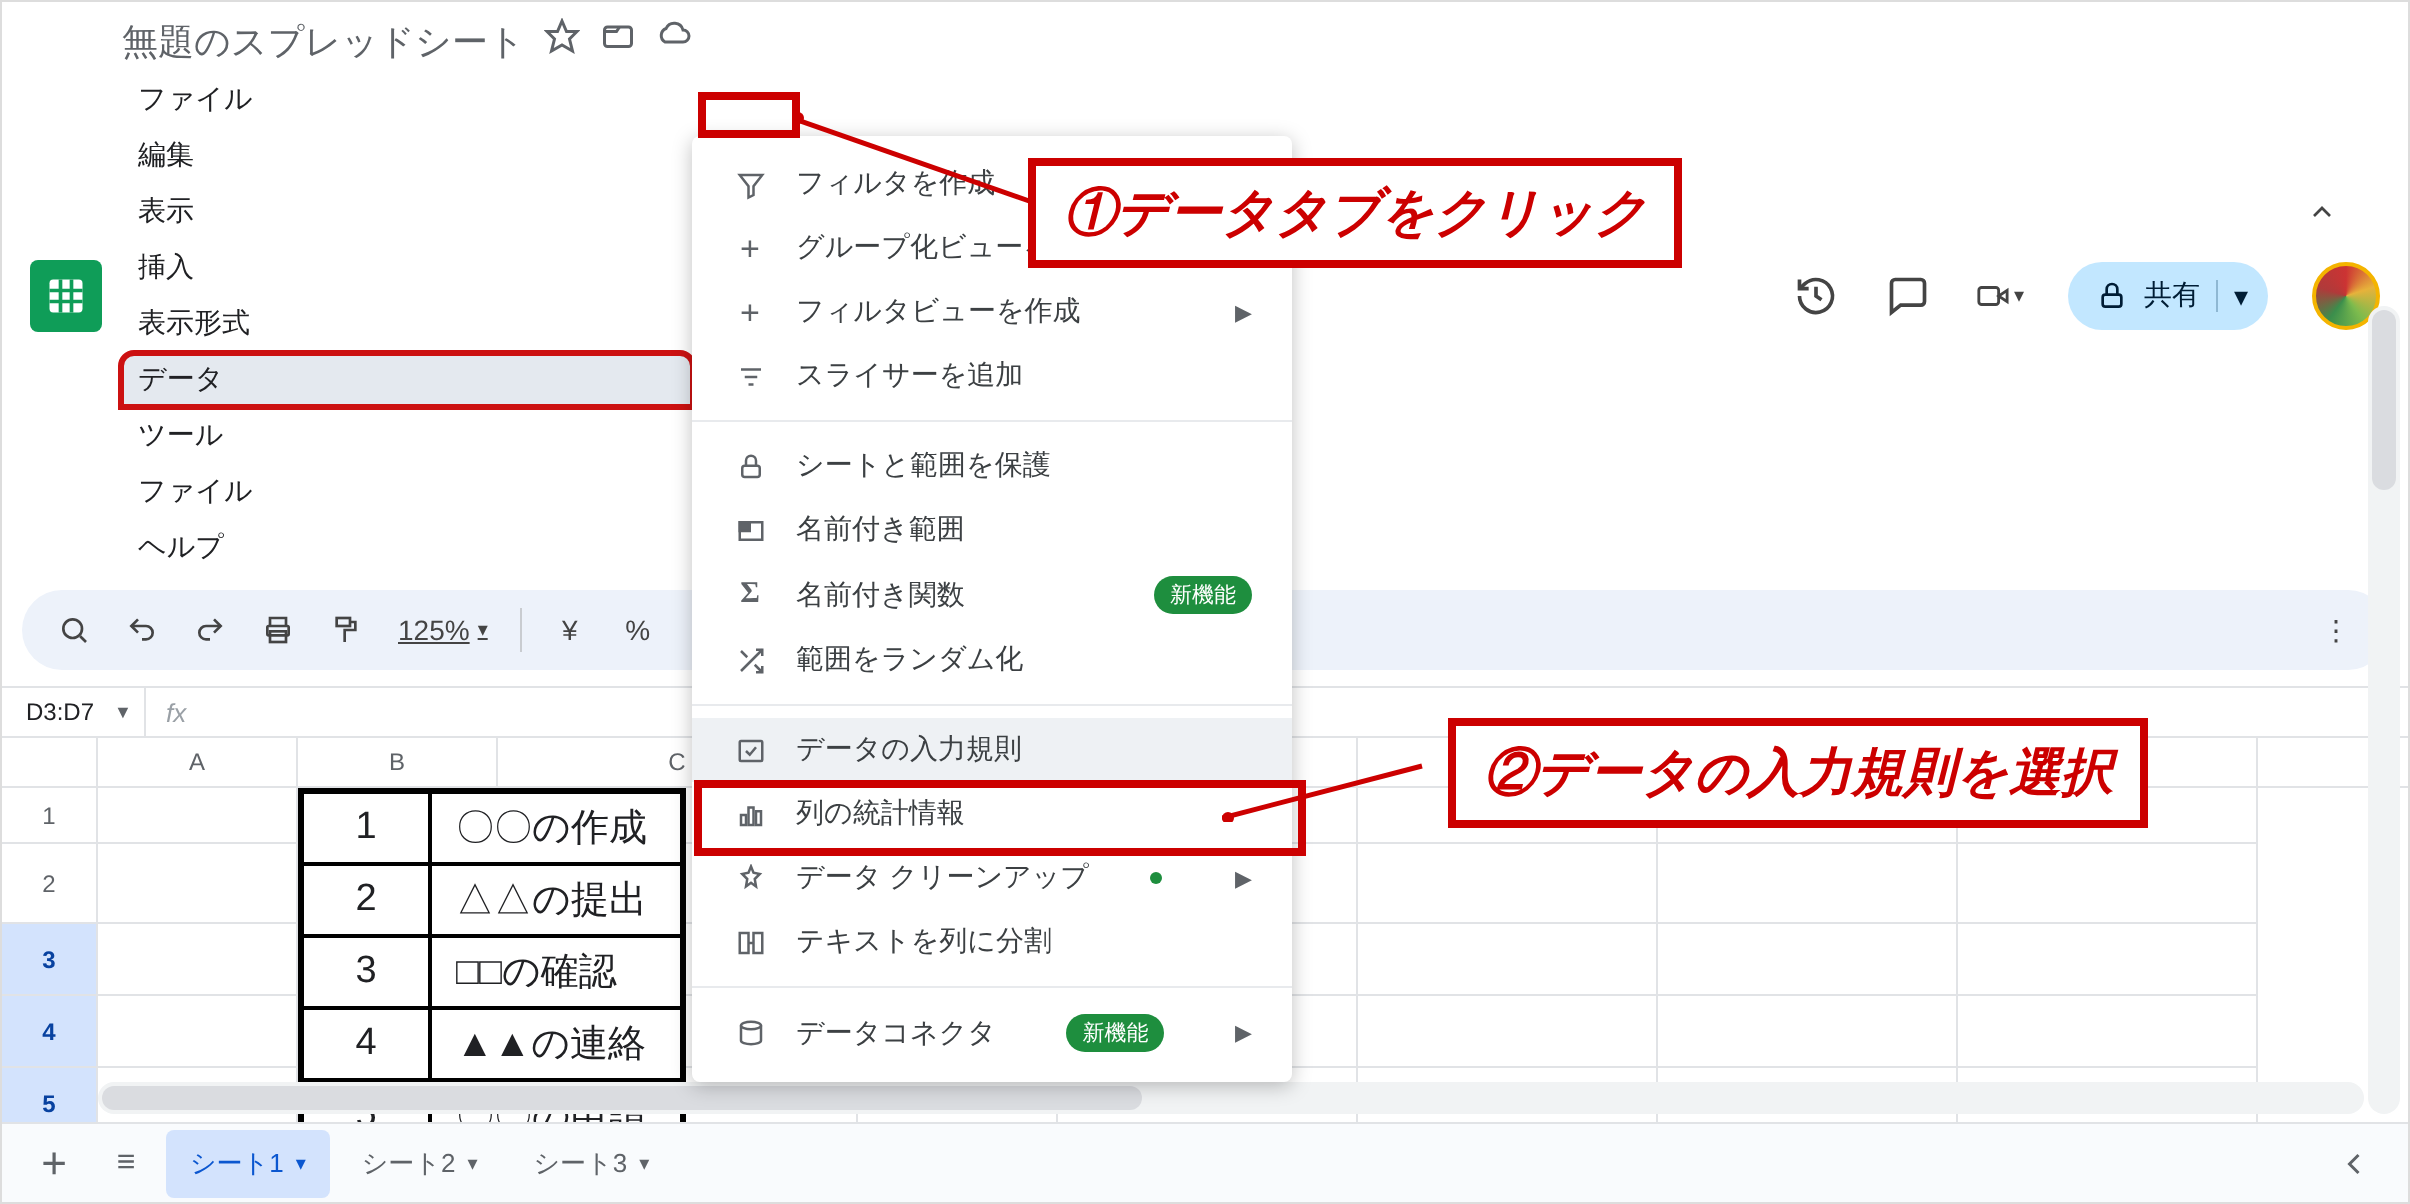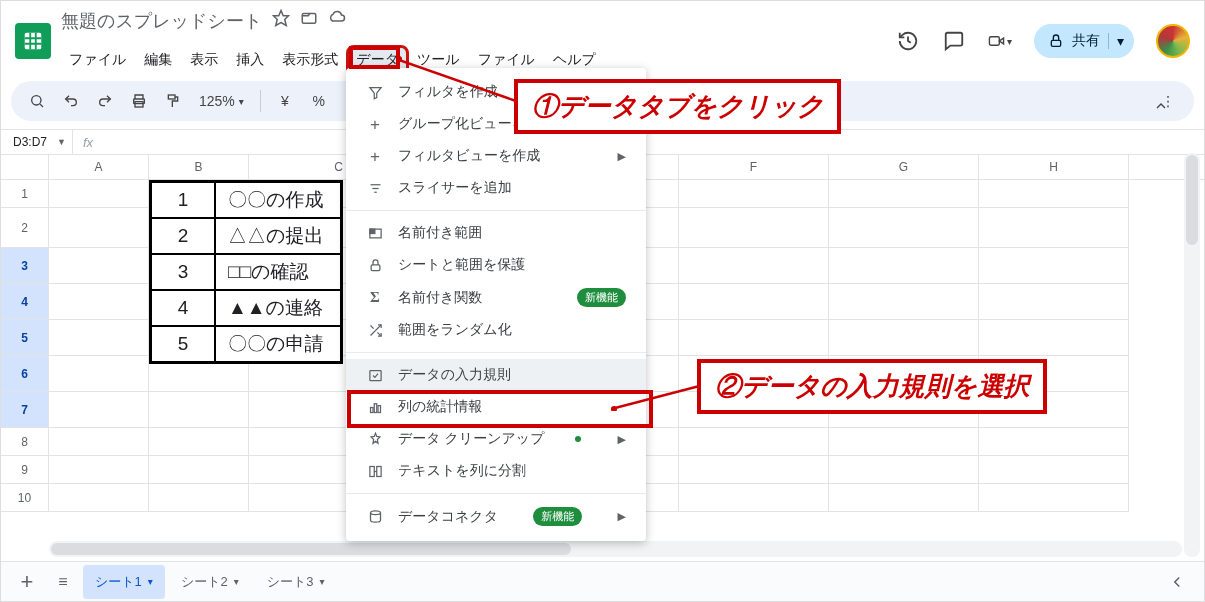--- a/index.html
+++ b/index.html
@@ -7,34 +7,34 @@
   body { width:1205px; height:602px; position:relative; overflow:hidden; border:1px solid #ddd;}
 
   
   .titlebar { display:flex; align-items:center; padding:8px 14px 0 14px; gap:10px; }
   .logo { width:36px; height:36px; border-radius:4px; background:#0f9d58; display:flex; align-items:center; justify-content:center;}
   .logo svg { width:22px; height:22px;}
   .titleblock { display:flex; flex-direction:column; }
   .doctitle-row { display:flex; align-items:flex-start; gap:10px;}
   .doctitle { font-size:18px; color:#5f6368; }
   .title-icon { width:18px; height:18px; display:flex; align-items:center; justify-content:center; color:#5f6368;}
-  .menubar { display:flex; gap:2px; margin-top:14px;}
+  .menubar { display:flex; gap:2px; margin-top:4px;flex-direction:column;}
   .menubar .mitem { font-size:14px; padding:4px 8px; border-radius:4px; cursor:pointer; }
   .menubar .mitem.active { background:#e4e9ef; border-radius:6px 6px 0 0; outline:3px solid #c11; outline-offset:-1px;}
   .right-actions { margin-left:auto; display:flex; align-items:center; gap:22px;}
   .ract { width:24px; height:24px; display:flex; align-items:center; justify-content:center; color:#444; cursor:pointer;}
   .share-btn { display:flex; align-items:center; gap:8px; background:#c2e7ff; color:#001d35; border-radius:24px; padding:8px 10px 8px 14px; font-size:14px; cursor:pointer;}
   .share-btn .chev { border-left:1px solid #8fb8d3; padding-left:8px;}
   .avatar { width:34px; height:34px; border-radius:50%; overflow:hidden; cursor:pointer;
             background: conic-gradient(#c33,#e7b23b,#7dbb4d,#3b8e4c,#b03a3a,#c33); border:2px solid #f4b400;}
 
   
   .toolbar-wrap { margin:8px 10px; background:#edf2fa; border-radius:28px; padding:6px 12px; display:flex; align-items:center; gap:6px;}
   .tbtn { min-width:28px; height:28px; border-radius:6px; display:flex; align-items:center; justify-content:center; color:#444; cursor:pointer; font-size:14px;}
-  .tbtn.text { padding:0 6px; gap:4px;}
+  .tbtn.text { padding:0 6px; gap:4px;text-decoration:underline;}
   .divider { width:1px; height:22px; background:#c9ccd0; margin:0 4px;}
   .toolbar-wrap .kebab { margin-left:auto;}
   .collapse-tb { width:26px; height:26px; display:flex; align-items:center; justify-content:center; cursor:pointer; position:absolute; right:30px; top:92px;}
 
   
   .fxbar { display:flex; align-items:center; border-top:1px solid #e1e3e6; border-bottom:1px solid #e1e3e6; height:26px;}
   .namebox { width:72px; font-size:12px; padding-left:12px; display:flex; align-items:center; gap:10px; border-right:1px solid #e1e3e6; height:100%;}
   .fx { font-style:italic; color:#9aa0a6; padding:0 10px; font-size:13px;}
   .fxinput { flex:1; height:100%; font-size:12px; padding:2px 4px; border:none; outline:none;}
 
@@ -64,21 +64,21 @@
   .dsep { height:1px; background:#e8eaed; margin:6px 0;}
   .badge { background:#1e8e3e; color:#fff; font-size:11px; border-radius:10px; padding:2px 8px; margin-left:auto;}
   .sub-arrow { margin-left:auto; color:#5f6368; font-size:11px;}
 
   
   .annot-box { border:4px solid #c00; position:absolute; z-index:60;}
   .annot1-target { top:45px; left:348px; width:51px; height:23px;}
   .annot2-target { top:389px; left:346px; width:306px; height:38px;}
   .callout { position:absolute; border:4px solid #c00; background:#fff; padding:6px 14px; color:#c00; font-weight:bold; font-size:26px; display:flex; align-items:center; z-index:60; font-family:"Hiragino Kaku Gothic Pro","Yu Gothic",sans-serif; font-style:italic;}
   .callout1 { top:78px; left:513px; }
-  .callout2 { top:358px; left:696px; }
+  .callout2 { top:358px; left:723px; }
   svg.connector { position:absolute; z-index:55; pointer-events:none;}
   svg.connector line { stroke:#c00; stroke-width:2.5;}
   svg.connector circle { fill:#c00;}
 
   
   .sheetbar { position:absolute; bottom:0; left:0; right:0; height:40px; border-top:1px solid #e1e3e6; display:flex; align-items:center; gap:4px; padding:0 10px; background:#f9fbfd;}
   .sbtn { width:32px; height:32px; display:flex; align-items:center; justify-content:center; color:#5f6368; cursor:pointer; border-radius:4px;}
   .stab { padding:8px 12px; font-size:13px; color:#5f6368; display:flex; align-items:center; gap:6px; cursor:pointer; border-radius:4px;}
   .stab.active { background:#d3e3fd; color:#0b57d0; font-weight:500;}
   .explore { margin-left:auto; width:34px; height:28px; display:flex; align-items:center; justify-content:center;}
@@ -405,34 +405,34 @@
           <line x1="7" y1="12" x2="17" y2="12"></line>
           <line x1="10" y1="18" x2="14" y2="18"></line>
         </svg>
       </span>
       <span>スライサーを追加</span>
     </div>
     <div class="dsep"></div>
     <div class="ditem">
       <span class="dicon">
         <svg width="15" height="15" viewBox="0 0 24 24" fill="none" stroke="#5f6368" stroke-width="2">
+          <rect x="5" y="11" width="14" height="9" rx="2"></rect>
+          <path d="M8 11V7a4 4 0 0 1 8 0v4"></path>
+        </svg>
+      </span>
+      <span>シートと範囲を保護</span>
+    </div>
+    <div class="ditem">
+      <span class="dicon">
+        <svg width="15" height="15" viewBox="0 0 24 24" fill="none" stroke="#5f6368" stroke-width="2">
           <rect x="3" y="5" width="18" height="14"></rect>
           <rect x="3" y="5" width="8" height="7" fill="#5f6368"></rect>
         </svg>
       </span>
       <span>名前付き範囲</span>
-    </div>
-    <div class="ditem">
-      <span class="dicon">
-        <svg width="15" height="15" viewBox="0 0 24 24" fill="none" stroke="#5f6368" stroke-width="2">
-          <rect x="5" y="11" width="14" height="9" rx="2"></rect>
-          <path d="M8 11V7a4 4 0 0 1 8 0v4"></path>
-        </svg>
-      </span>
-      <span>シートと範囲を保護</span>
     </div>
     <div class="ditem">
       <span class="dicon">
         <span style="font-family:serif;font-weight:bold">Σ</span>
       </span>
       <span>名前付き関数</span>
       <span class="badge">新機能</span>
     </div>
     <div class="ditem">
       <span class="dicon">

